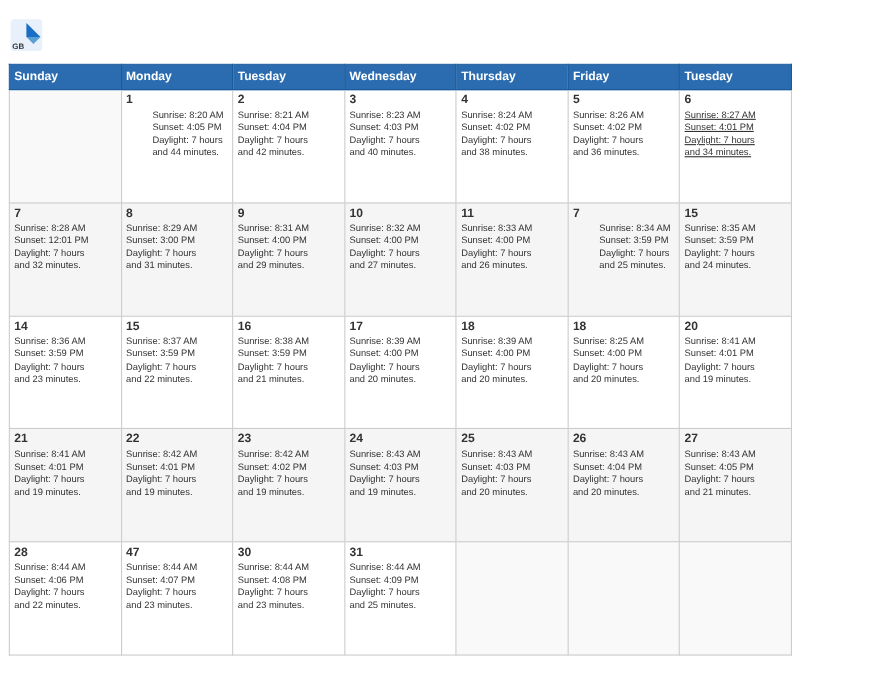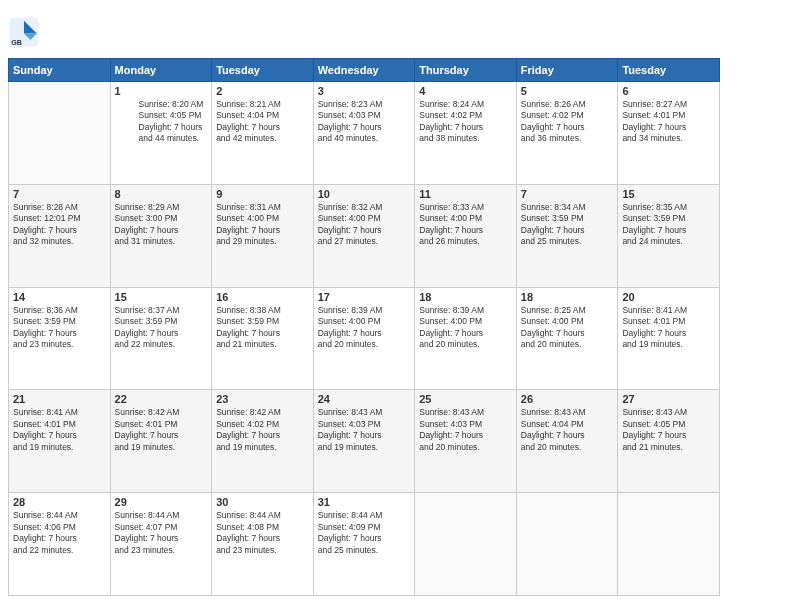--- a/index.html
+++ b/index.html
@@ -164,21 +164,21 @@
           </td>
           <td>
             <span class="day-num">5</span>
             <div class="day-info" style="white-space: pre-line;">Sunrise: 8:26 AM
 Sunset: 4:02 PM
 Daylight: 7 hours
 and 36 minutes.</div>
           </td>
           <td>
             <span class="day-num">6</span>
-            <div class="day-info" style="white-space: pre-line;">Sunrise: 8:27 AM
+            <div class="day-info" style="white-space: pre-line; text-decoration: underline;">Sunrise: 8:27 AM
 Sunset: 4:01 PM
 Daylight: 7 hours
 and 34 minutes.</div>
           </td>
         </tr>
         <tr class="row-shaded">
           <td>
             <span class="day-num">7</span>
             <div class="day-info" style="white-space: pre-line;">Sunrise: 8:28 AM
 Sunset: 12:01 PM
@@ -208,21 +208,21 @@
           </td>
           <td>
             <span class="day-num">11</span>
             <div class="day-info" style="white-space: pre-line;">Sunrise: 8:33 AM
 Sunset: 4:00 PM
 Daylight: 7 hours
 and 26 minutes.</div>
           </td>
           <td>
             <span class="day-num">7</span>
-            <div class="day-info" style="white-space: pre-line;">Sunrise: 8:34 AM
+            <div class="day-info" style="white-space: pre-line; margin-left: 24px;">Sunrise: 8:34 AM
 Sunset: 3:59 PM
 Daylight: 7 hours
 and 25 minutes.</div>
           </td>
           <td>
             <span class="day-num">15</span>
             <div class="day-info" style="white-space: pre-line;">Sunrise: 8:35 AM
 Sunset: 3:59 PM
 Daylight: 7 hours
 and 24 minutes.</div>
@@ -332,21 +332,21 @@
         </tr>
         <tr>
           <td>
             <span class="day-num">28</span>
             <div class="day-info" style="white-space: pre-line;">Sunrise: 8:44 AM
 Sunset: 4:06 PM
 Daylight: 7 hours
 and 22 minutes.</div>
           </td>
           <td>
-            <span class="day-num">29</span>
+            <span class="day-num">47</span>
             <div class="day-info" style="white-space: pre-line;">Sunrise: 8:44 AM
 Sunset: 4:07 PM
 Daylight: 7 hours
 and 23 minutes.</div>
           </td>
           <td>
             <span class="day-num">30</span>
             <div class="day-info" style="white-space: pre-line;">Sunrise: 8:44 AM
 Sunset: 4:08 PM
 Daylight: 7 hours

